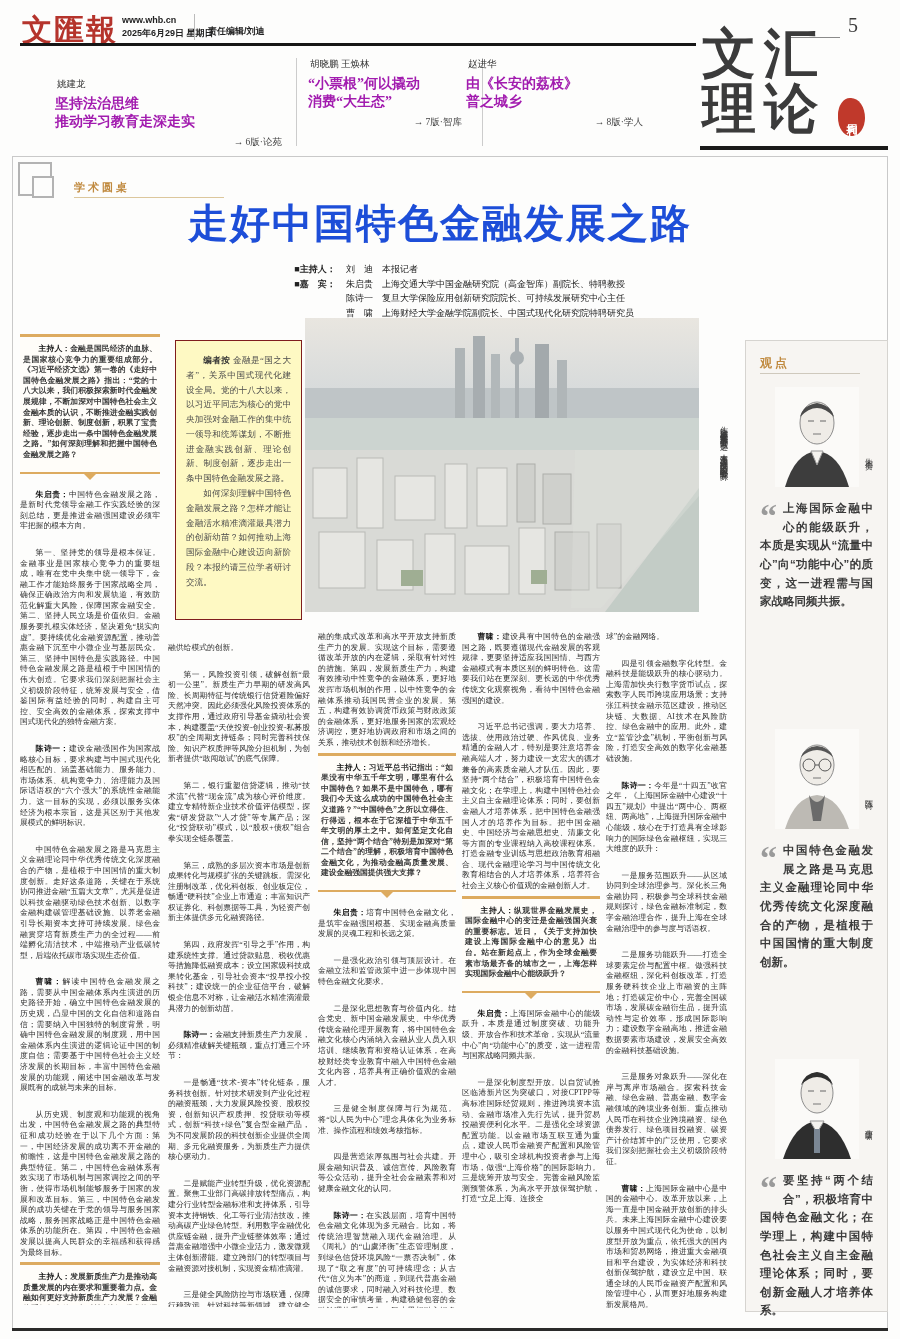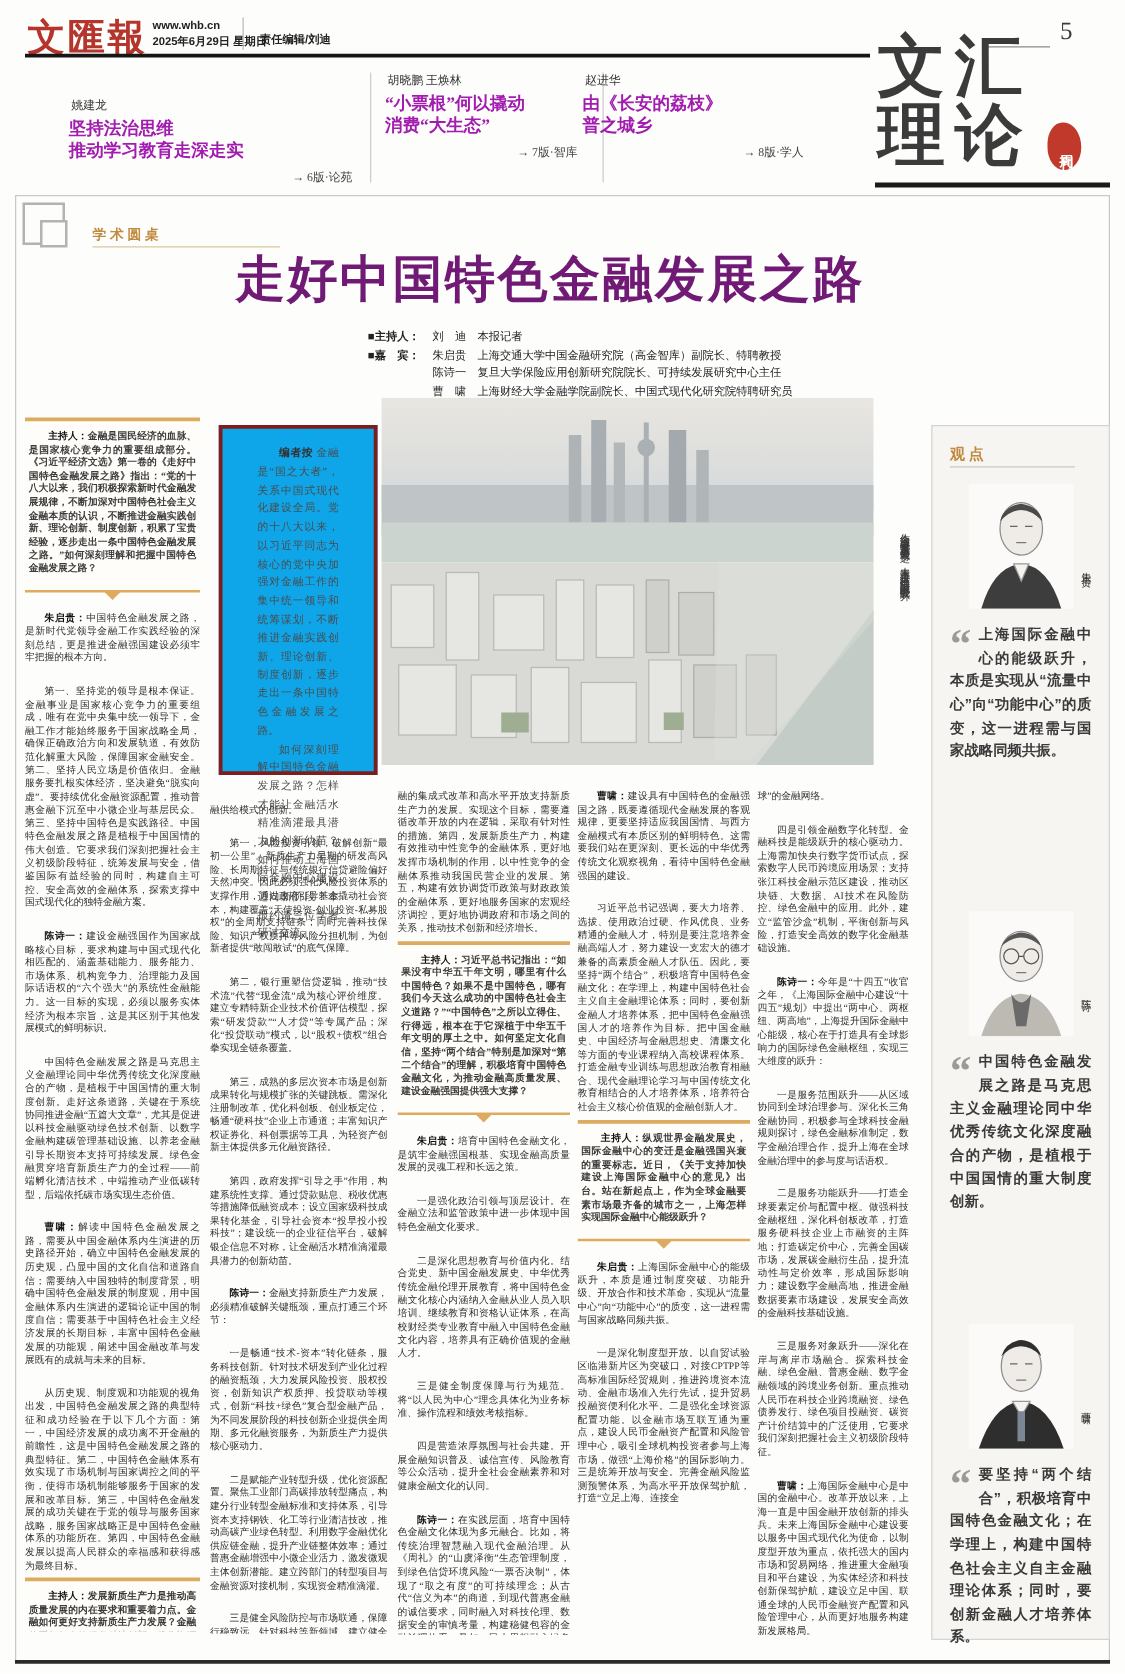--- a/index.html
+++ b/index.html
@@ -40,31 +40,31 @@
   .bottom-rule{left:12px;top:1328px;width:876px;height:3px;background:#2a2a2a;}
 
   .ornament{left:18px;top:162px;width:46px;height:46px;}
   .ornament .o1{position:absolute;left:0;top:0;width:30px;height:30px;border:2px solid #b3b3b3;}
   .ornament .o2{position:absolute;left:14px;top:14px;width:18px;height:18px;border:2px solid #b3b3b3;background:#fdfdfc;}
 
   .section-label{left:74px;top:180px;font-size:11px;font-weight:700;color:#c08a3f;letter-spacing:3px;}
   .section-underline{left:74px;top:197px;width:150px;height:1px;background:#dcc79c;}
 
   .headline{left:150px;top:196px;width:580px;text-align:center;font-size:40px;font-weight:900;
-            color:#701a75;letter-spacing:2px;}
+            color:#1d4ed8;letter-spacing:2px;}
 
   
   .credits{left:284px;top:262px;width:450px;font-size:9px;line-height:1.62;color:#222;}
   .credits .row{display:flex;}
   .credits .lab{width:62px;font-weight:700;flex:none;text-align:center;}
   .credits .val{flex:1;}
 
   
-  .ednote{left:175px;top:340px;width:127px;height:280px;background:#0ea5e9;border:3px solid #7f1d1d;
-          padding:12px 28px;box-sizing:border-box;font-size:8.6px;line-height:1.72;color:#4c4c4c;
+  .ednote{left:175px;top:340px;width:127px;height:280px;background:#fef9c3;border:1px solid #7f1d1d;
+          padding:12px 10px;box-sizing:border-box;font-size:8.6px;line-height:1.72;color:#4c4c4c;
           text-align:justify;}
   .ednote p{margin:0;text-indent:2em;}
   .ednote b{color:#333;}
 
   
   .photo{left:305px;top:318px;width:394px;height:294px;overflow:hidden;}
   .photo-caption{left:701px;top:420px;height:205px;width:28px;writing-mode:vertical-rl;
                  font-size:8px;line-height:1.6;color:#3a3a3a;letter-spacing:1px;}
 
   

